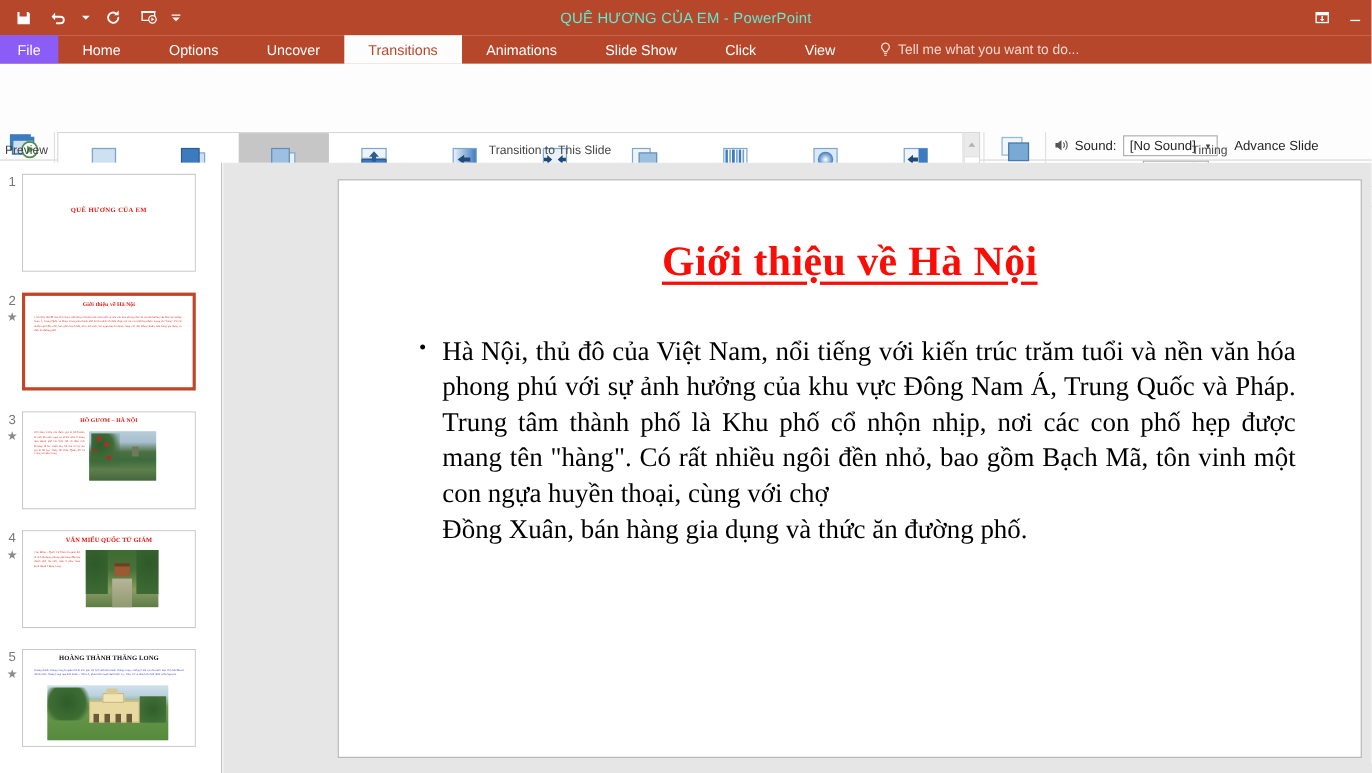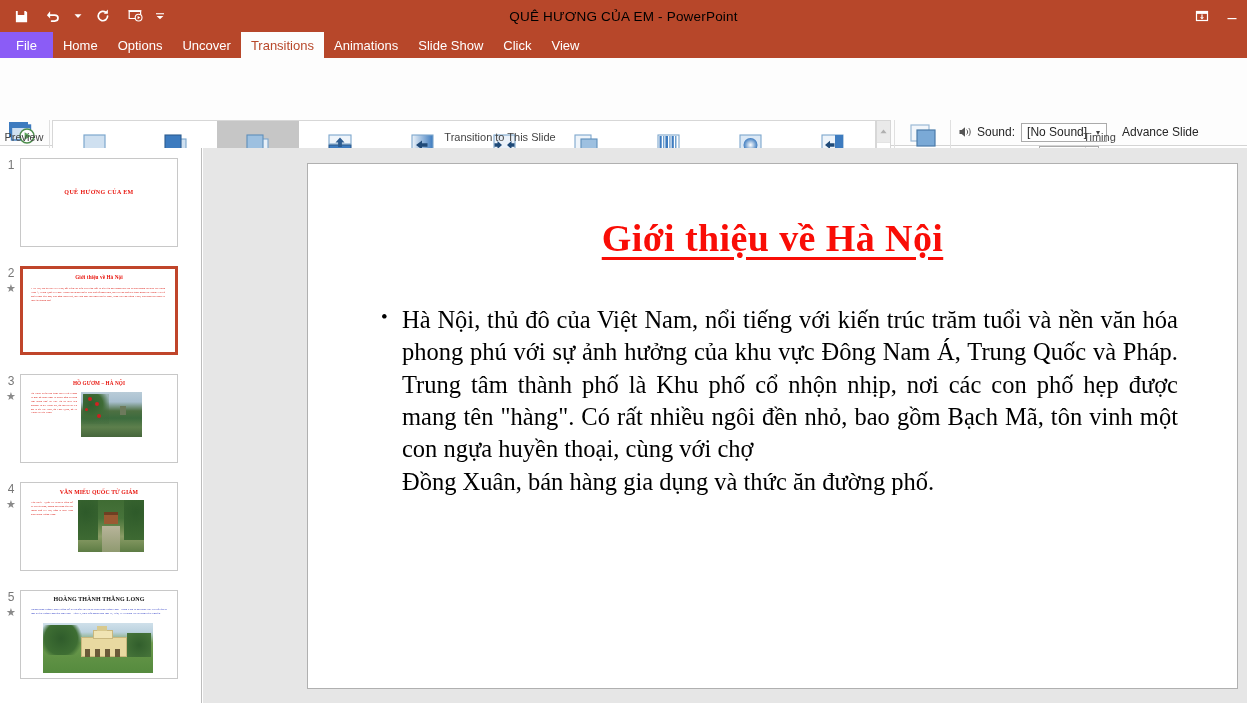--- a/index.html
+++ b/index.html
@@ -20,33 +20,33 @@
   }
   .qat { position:absolute; left:6px; top:0; height:32px; display:flex; align-items:center; gap:2px; }
   .qat-btn {
     width:30px; height:26px; display:flex; align-items:center; justify-content:center;
     color:#fff; cursor:pointer; border-radius:2px;
   }
   .qat-btn.narrow { width:16px; }
   .doc-title {
     position:absolute; left:0; top:0; width:1247px; height:32px;
     display:flex; align-items:center; justify-content:center;
-    font-size:13.5px; color:#000000; letter-spacing:.2px; pointer-events:none;
+    font-size:13.5px; color:#5eead4; letter-spacing:.2px; pointer-events:none;
   }
   .tb-right { position:absolute; right:0; top:0; height:32px; display:flex; align-items:center; }
   .tb-icon { width:30px; height:30px; display:flex; align-items:center; justify-content:center; color:#fff; cursor:pointer;}
 
   
   .tabbar {
     position:absolute; left:0; top:32px; width:1247px; height:26px;
     background:#b7472a; color:#fff; display:flex; align-items:stretch;
     font-size:13px;
   }
   .tab {
-    padding:0 10px; display:flex; align-items:center; cursor:pointer; white-space:nowrap;
+    padding:0 22px; display:flex; align-items:center; cursor:pointer; white-space:nowrap;
     color:#fff;
   }
   .tab.active { background:#fdfdfd; color:#b7472a; }
   .tab.file { background:#8b5cf6; padding:0 16px; }
   .tellme {
     display:flex; align-items:center; gap:5px; padding:0 10px; margin-left:8px;
     color:#f3d7cf; font-size:12.5px; cursor:pointer; white-space:nowrap;
   }
   .tb-share {
     position:absolute; right:-2px; top:32px; height:26px; display:flex; align-items:center;
@@ -236,20 +236,30 @@
   <div class="tabbar">
     <div class="tab file">File</div>
     <div class="tab">Home</div>
     <div class="tab">Options</div>
     <div class="tab">Uncover</div>
     <div class="tab active">Transitions</div>
     <div class="tab">Animations</div>
     <div class="tab">Slide Show</div>
     <div class="tab">Click</div>
     <div class="tab">View</div>
+    <div class="tellme">
+      <span class="ic">
+        <svg width="12" height="14" viewBox="0 0 12 14">
+            <path fill="none" stroke="#f3d7cf" stroke-width="1.1" d="M6 1.2a3.5 3.5 0 0 1 2.1 6.3c-.5.4-.7.9-.7 1.5H4.6c0-.6-.2-1.1-.7-1.5A3.5 3.5 0 0 1 6 1.2z"></path>
+            <rect x="4.6" y="10" width="2.8" height="1" fill="#f3d7cf"></rect>
+            <rect x="4.9" y="11.8" width="2.2" height="1" fill="#f3d7cf"></rect>
+          </svg>
+      </span>
+      <span>Tell me what you want to do...</span>
+    </div>
     <div class="tb-share">S</div>
   </div>
 
   <div class="ribbon">
 
     <div class="preview-grp">
       <span class="ic">
         <svg width="36" height="34" viewBox="0 0 36 34">
           <rect x="4" y="2" width="19" height="15" fill="#3d7bbf"></rect>
           <rect x="6.5" y="5" width="19" height="15" fill="#cfe0f0" stroke="#3d7bbf" stroke-width="1.4"></rect>

